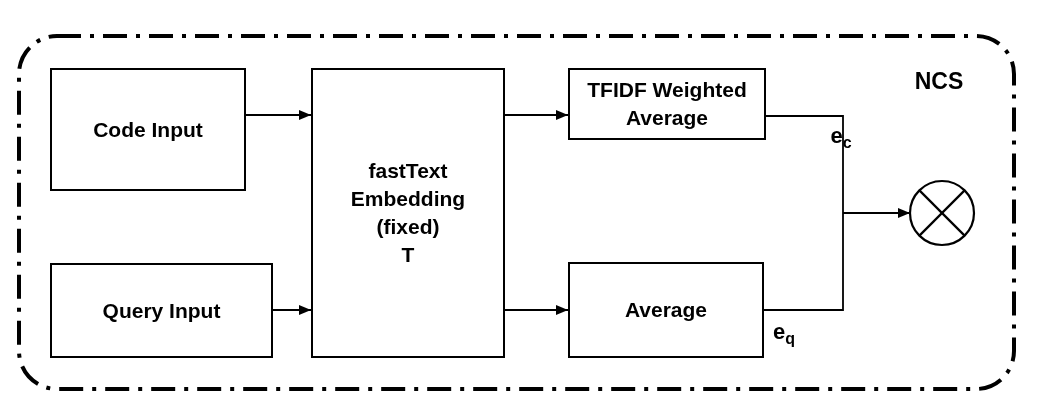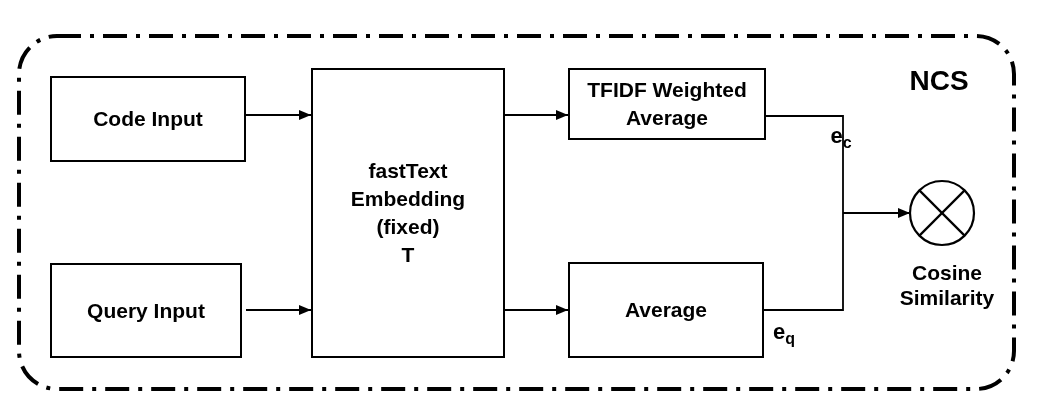--- a/index.html
+++ b/index.html
@@ -37,21 +37,21 @@
     line-height: 28px;
     white-space: pre-line;
   }
   .float-label {
     position: absolute;
     font-weight: bold;
     text-align: center;
     white-space: pre-line;
   }
   .ncs-label {
-    font-size: 28px;
+    font-size: 23px;
     line-height: 26px;
   }
   .e-label {
     font-size: 22px;
     line-height: 24px;
   }
   .e-label sub {
     font-size: 16px;
     line-height: 0;
   }
@@ -86,25 +86,25 @@
 
     <line x1="843" y1="213" x2="910" y2="213" stroke="#000000" stroke-width="1.8" marker-end="url(#arrow)"></line>
 
     <g>
       <circle cx="942" cy="213" r="32" fill="#ffffff" stroke="#000000" stroke-width="2.2"></circle>
       <line x1="919.4" y1="190.4" x2="964.6" y2="235.6" stroke="#000000" stroke-width="2.2"></line>
       <line x1="919.4" y1="235.6" x2="964.6" y2="190.4" stroke="#000000" stroke-width="2.2"></line>
     </g>
   </svg>
 
-  <div class="box" style="left:50px; top:76px; width:196px; height:86px;">
+  <div class="box" style="left:50px; top:68px; width:196px; height:123px;">
     <span class="box-label">Code Input</span>
   </div>
 
-  <div class="box" style="left:50px; top:263px; width:192px; height:95px;">
+  <div class="box" style="left:50px; top:263px; width:223px; height:95px;">
     <span class="box-label">Query Input</span>
   </div>
 
   <div class="box" style="left:311px; top:68px; width:194px; height:290px;">
     <span class="box-label">fastText
 Embedding
 (fixed)
 T</span>
   </div>
 
@@ -116,16 +116,14 @@
   <div class="box" style="left:568px; top:262px; width:196px; height:96px;">
     <span class="box-label">Average</span>
   </div>
 
   <div class="float-label ncs-label" style="left:899px; top:68px; width:80px;">NCS</div>
 
   <div class="float-label e-label" style="left:820px; top:124px; width:42px;"><span>e</span><sub>c</sub></div>
 
   <div class="float-label e-label" style="left:763px; top:320px; width:42px;"><span>e</span><sub>q</sub></div>
 
-  <div class="float-label cosine-label" style="left:874px; top:260px; width:146px;">Cosine
-Similarity</div>
 
 </div>
 
 </body></html>

